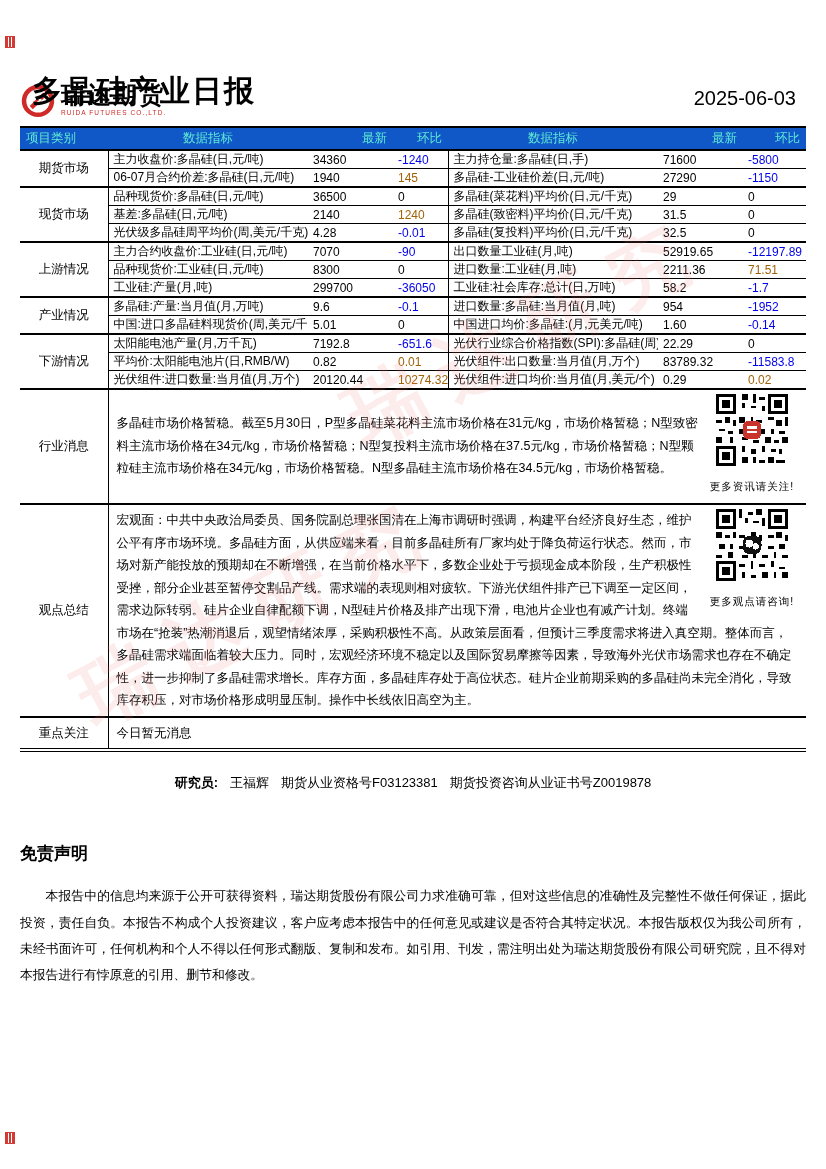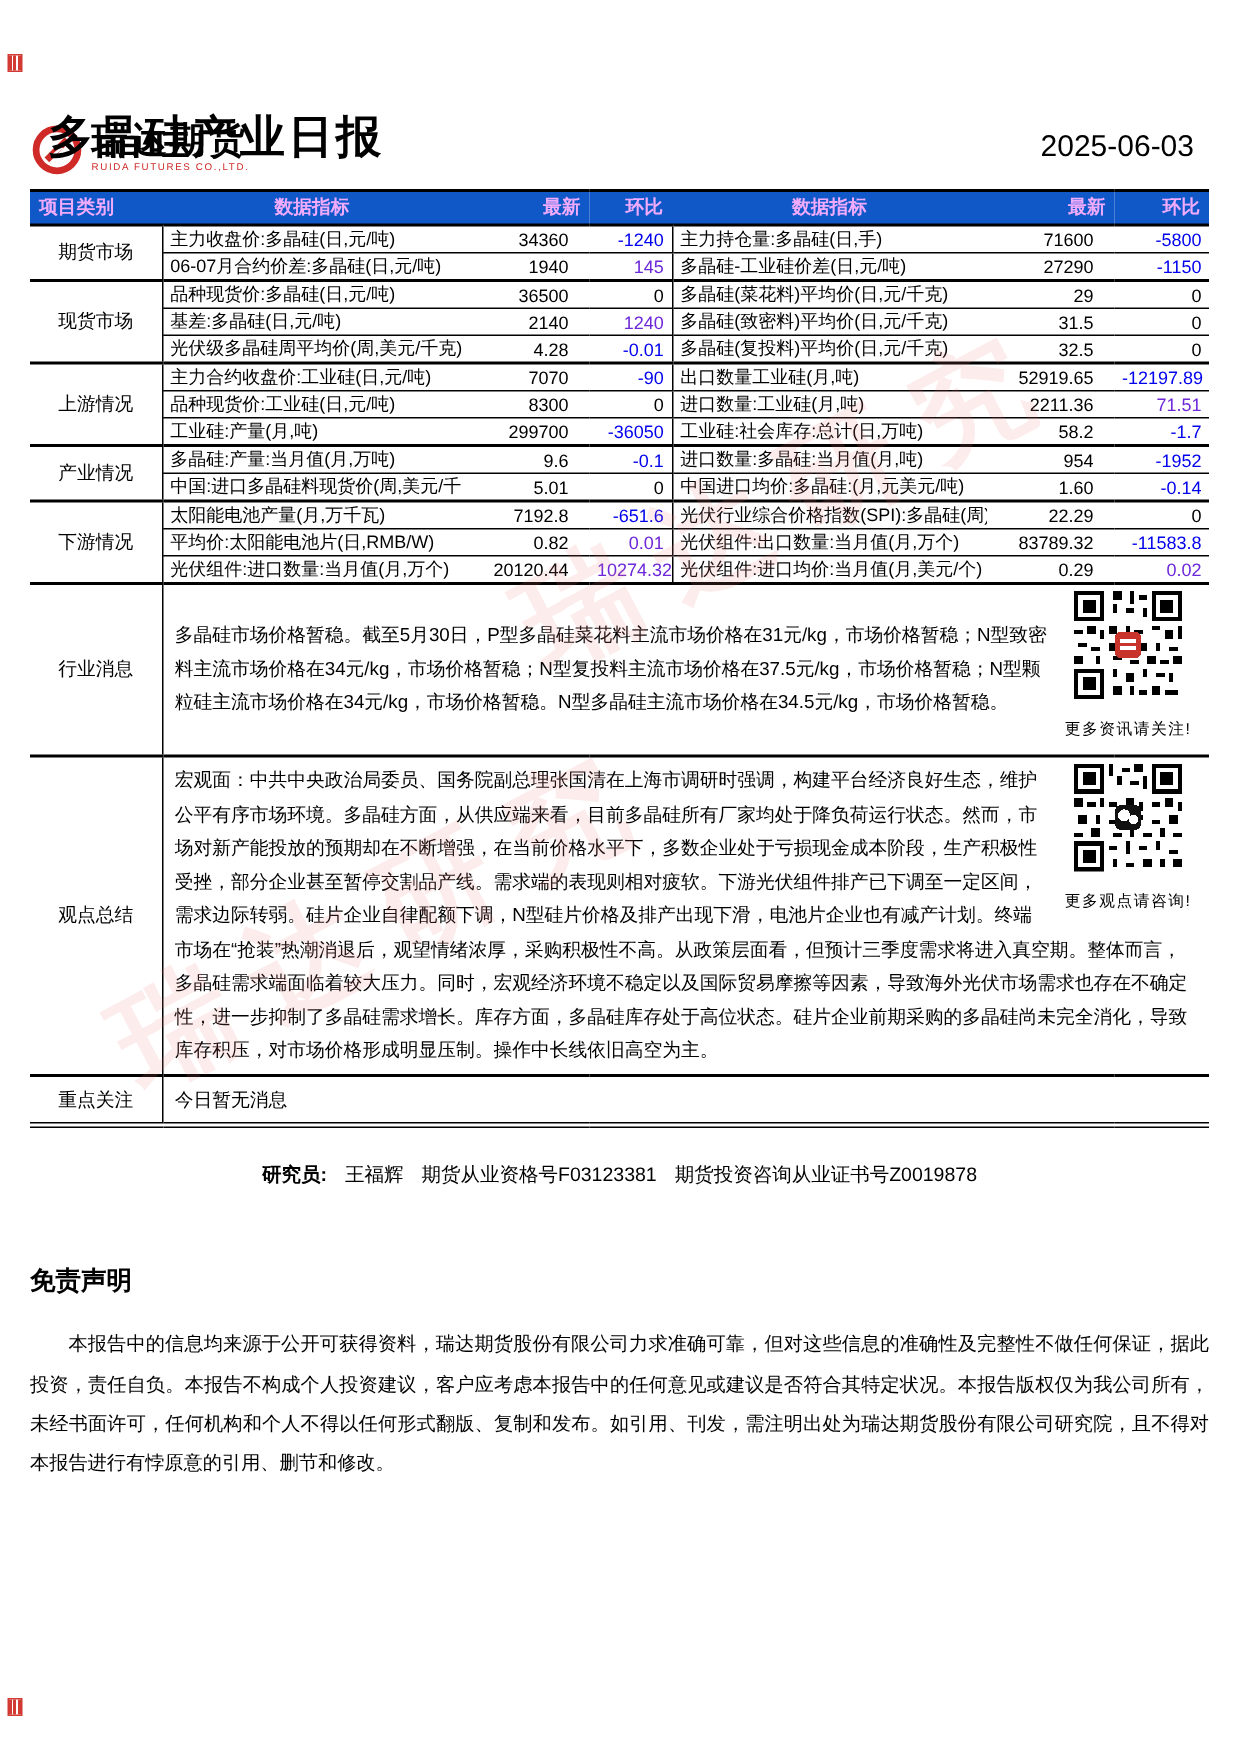--- a/index.html
+++ b/index.html
@@ -16,33 +16,33 @@
   .brand { position:absolute; left:0; bottom:4px; display:flex; align-items:flex-start; gap:5px; }
   .brand-name { font-size:24px; font-weight:700; letter-spacing:2px; line-height:1.1; }
   .brand-sub { font-size:6.5px; color:#cf2a27; letter-spacing:1.1px; margin-top:1px; }
   .report-title { position:absolute; left:12px; right:0; bottom:14px; 
     font-size:30px; font-weight:700; letter-spacing:2px; }
   .report-date { position:absolute; right:10px; bottom:16px; font-size:20px; }
 
   
   table.report { border-collapse:collapse; width:786px; table-layout:fixed;
     border-top:2px solid #000; }
-  thead th { background:#1057c8; color:#f0abfc; font-size:12.5px; font-weight:700;
+  thead th { background:#1057c8; color:#5eead4; font-size:12.5px; font-weight:400;
     height:23px; padding:0 6px; }
   .h-cat { text-align:left; }
   .h-ind { text-align:center; }
   .h-val,.h-chg { text-align:right; }
   td { height:18px; padding:0 5px; font-size:12px; border-top:1px solid #000;
     white-space:nowrap; overflow:hidden; }
   tr.g-first td { border-top:2px solid #000; }
   td.cat { border-right:1.5px solid #000; text-align:center; font-size:12.5px; padding:0 2px; }
   td.chg-l { border-right:1.5px solid #000; }
-  td.val,td.chg { text-align:right; }
+  td.val,td.chg { }
   td.val { padding-right:14px; }
-  td.pos { color:#6d28d9; }
+  td.pos { color:#a16207; }
   td.neg { color:#0000ee;margin-top:11px; }
   tr.sec td { vertical-align:middle; }
   td.sec-content { padding:4px 8px; font-size:12.5px; white-space:normal; line-height:1.8; }
   .news-cell { height:100px; }
   .summary-cell { height:190px; line-height:1.6; }
   .focus-cell { height:15px; }
   tr.focus td { border-bottom:4px double #000; }
 
   .qr-block { float:right; width:92px; margin:0 0 4px 8px; text-align:center; }
   .qr-caption { font-size:10.5px; margin-top:3px; letter-spacing:1px; }

